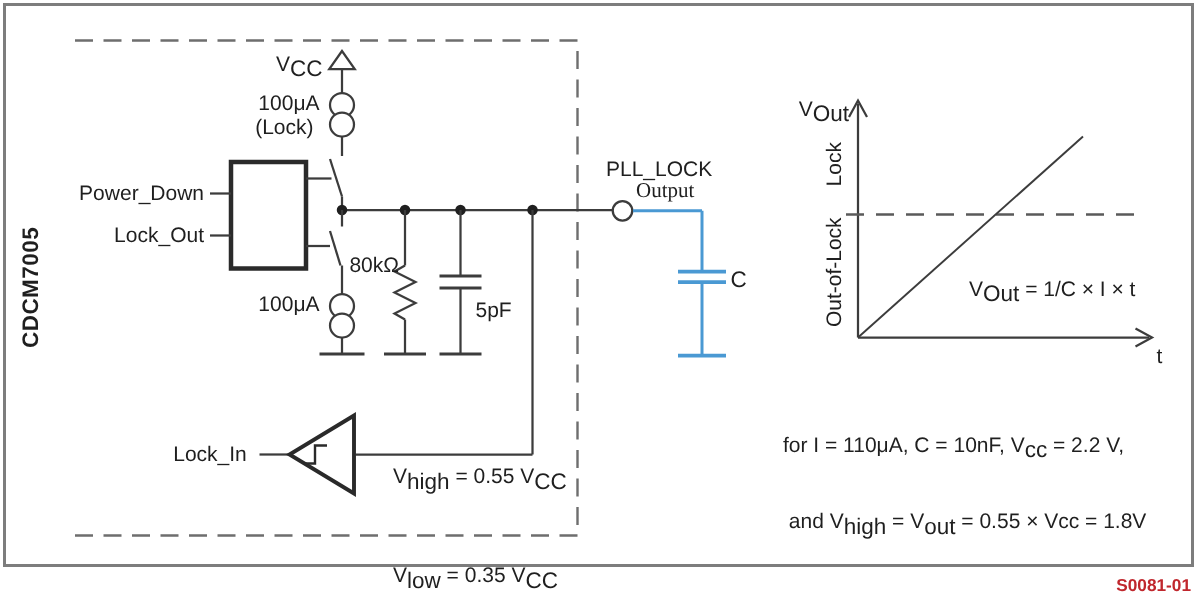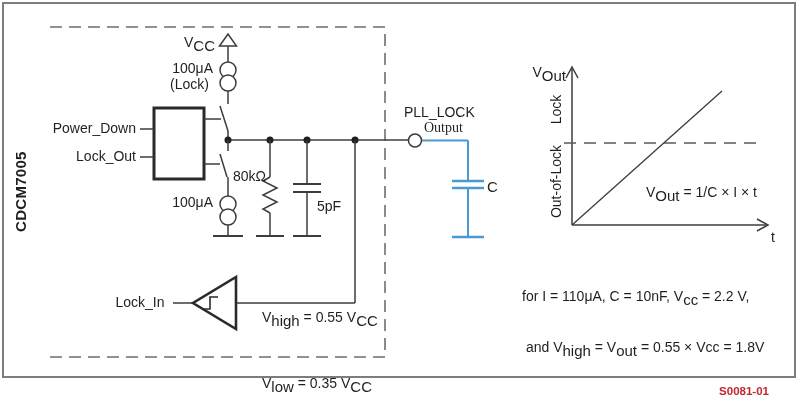--- a/index.html
+++ b/index.html
@@ -12,21 +12,21 @@
     border:2px solid #7d7d7d;
   }
   svg{position:absolute;left:0;top:0;}
   .lbl{position:absolute;font-size:14px;line-height:15px;white-space:pre;}
   .r{text-align:right;}
   .c{text-align:center;}
   .rot{transform:rotate(-90deg);}
   sub{font-size:15px;line-height:0;}
   .chip-name{font-size:15px;font-weight:bold;letter-spacing:0.3px;}
   .ex{position:absolute;left:522px;top:254px;width:274px;font-size:14px;line-height:17px;white-space:pre;}
-  .figcode{position:absolute;left:694px;top:385px;width:100px;text-align:center;
+  .figcode{position:absolute;left:694px;top:385px;width:100px;text-align:right;
     font-size:11.5px;color:#c0272d;font-weight:bold;}
   .big-c{font-size:15px;}
 </style>
 </head>
 <body>
 
 <div id="stage">
 
   <div id="frame"></div>
 

